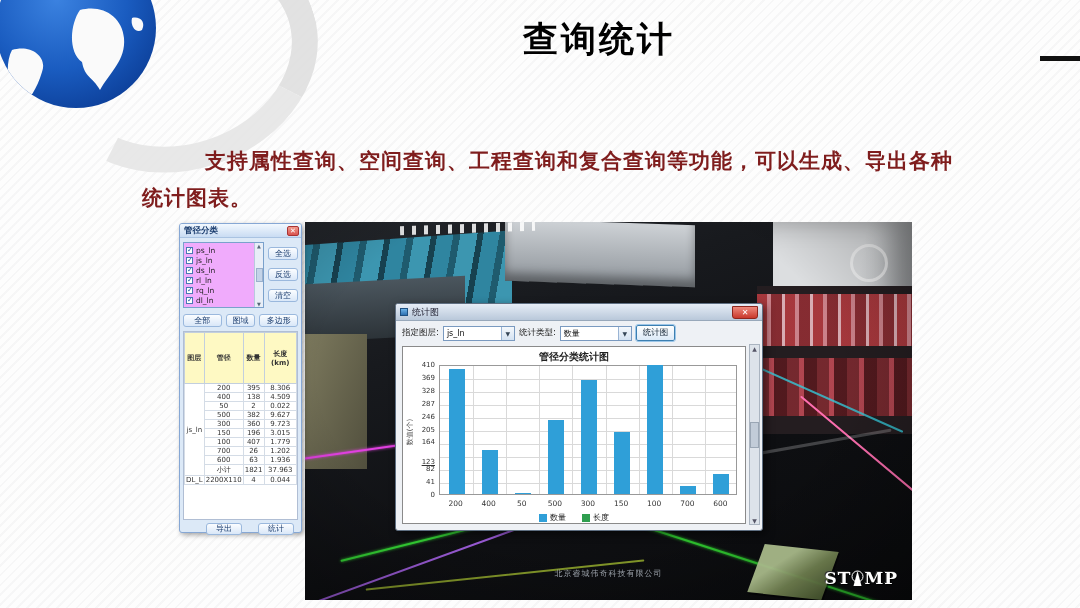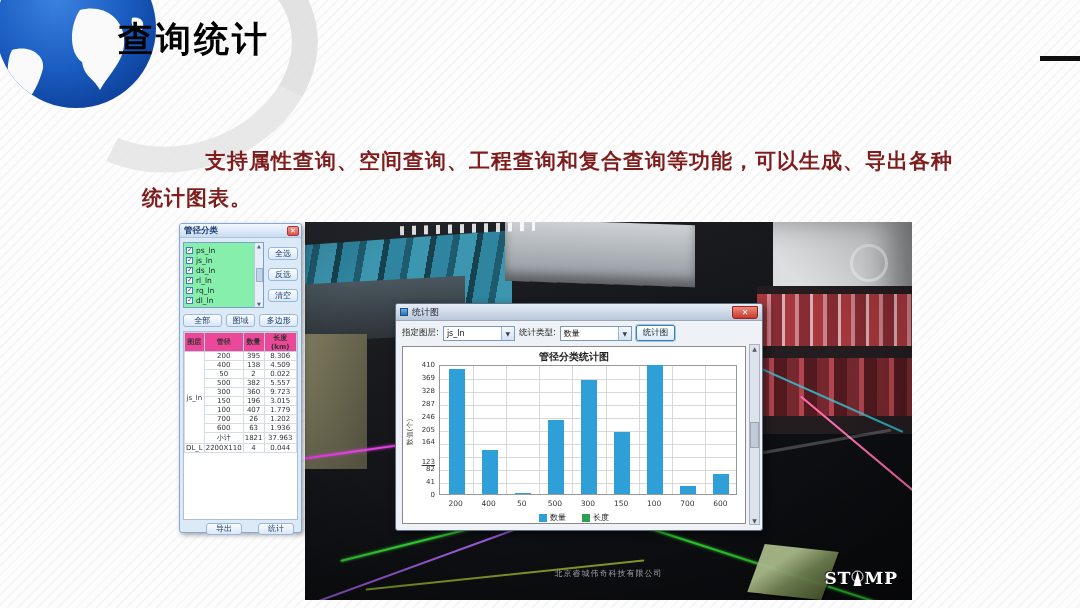--- a/index.html
+++ b/index.html
@@ -6,21 +6,21 @@
   html,body { width:1080px; height:608px; font-family:"DejaVu Sans","Liberation Sans",sans-serif; }
   .slide { position:relative; width:1080px; height:608px; background:#fdfdfd; overflow:hidden; }
   .slide::before { content:""; position:absolute; inset:0;
     background:repeating-linear-gradient(135deg, rgba(120,120,130,0.05) 0 2px, transparent 2px 7px);
     pointer-events:none; }
   
   .swoosh { position:absolute; left:40px; top:-60px; width:280px; height:230px; border-radius:50%;
     border:26px solid transparent; border-right-color:#dcdcdc; border-bottom-color:#e4e4e4;
     transform:rotate(-18deg); opacity:.8; }
   .globe { position:absolute; left:-16px; top:-42px; }
-  .page-title { position:absolute; top:16px; left:0; width:1080px; text-align:left; padding-left:118px;
+  .page-title { position:absolute; top:16px; left:0; width:1080px; text-align:center; padding-left:118px;
     font-size:35px; font-weight:900; color:#000; letter-spacing:3px; }
   .right-mark { position:absolute; top:56px; right:0; width:40px; height:5px; background:#101010; }
   .body-line { position:absolute; font-size:21px; font-weight:bold; color:#7f1d1d; letter-spacing:1px; }
   .body-line.l1 { left:205px; top:147px; }
   .body-line.l2 { left:142px; top:184px; }
 
   
   .viewport { position:absolute; left:305px; top:222px; width:607px; height:378px; overflow:hidden;
     background:linear-gradient(160deg,#23262b 0%,#181a1e 28%,#0e0f12 65%,#0a0b0d 100%); }
   .bld { position:absolute; }
@@ -62,38 +62,38 @@
   .panel { position:absolute; left:179px; top:223px; width:123px; height:310px;
     background:#dce9f7; border:1px solid #86a7d4; border-radius:3px; box-shadow:2px 2px 5px rgba(0,0,0,.35);
     font-size:8px; color:#1a3c6e; }
   .panel-titlebar { height:14px; display:flex; align-items:center; padding:0 2px 0 4px;
     background:linear-gradient(#f2f8fe,#c9dcf3); border-bottom:1px solid #a9c3e2; border-radius:2px 2px 0 0; }
   .panel-titlebar .t { flex:1; font-weight:bold; font-size:8.5px; }
   .close-btn { width:12px; height:10px; background:linear-gradient(#f09a8c,#d9534f); border:1px solid #a33;
     border-radius:2px; color:#fff; font-size:7px; line-height:8px; text-align:center; cursor:pointer; }
   .panel-body { padding:4px 3px 2px 3px; position:relative; }
   .list-wrap { display:flex; }
-  .layer-list { width:82px; height:66px; background:#86efac; border:1px solid #7aa1cc; position:relative;
+  .layer-list { width:82px; height:66px; background:#f0abfc; border:1px solid #7aa1cc; position:relative;
     padding:2px 10px 2px 2px; overflow:hidden; }
   .layer-item { display:flex; align-items:center; height:10px; font-size:7.5px; color:#222; }
   .cbx { width:7px; height:7px; border:1px solid #4a7ab5; background:#fff; margin-right:3px; position:relative; flex:none; }
   .cbx::after { content:"✓"; position:absolute; left:0px; top:-2px; font-size:7px; color:#2255aa; }
   .vscroll { position:absolute; right:0; top:0; bottom:0; width:9px; background:#e8eef7; border-left:1px solid #b9c9de;
     display:flex; flex-direction:column; justify-content:space-between; align-items:center; font-size:5px; color:#567; }
   .vscroll .thumb { width:7px; height:14px; background:#c3d3e8; border:1px solid #9ab0cc; }
   .side-btns { display:flex; flex-direction:column; margin-left:4px; gap:8px; padding-top:5px; }
   .btn { background:linear-gradient(#fbfdff,#d9e7f8); border:1px solid #9ab8dd; border-radius:3px;
     color:#1a3c6e; font-size:8px; text-align:center; cursor:pointer; }
   .side-btns .btn { width:30px; height:13px; line-height:11px; }
   .mode-row { display:flex; gap:4px; margin-top:6px; }
   .mode-row .btn { height:13px; line-height:11px; }
   .mode-row .btn:nth-child(1){ width:40px; } .mode-row .btn:nth-child(2){ width:31px; } .mode-row .btn:nth-child(3){ width:40px; }
   .table-area { margin-top:4px; background:#fff; border:1px solid #b0bed4; height:189px; overflow:hidden; }
   table.pipe { border-collapse:collapse; width:100%; font-size:7px; color:#333; }
-  table.pipe th { background:#ec4899; font-weight:bold; border:1px solid #c3cfde; height:9px; padding:0 1px;margin-top:16px; }
+  table.pipe th { background:#fef9c3; font-weight:bold; border:1px solid #c3cfde; height:9px; padding:16px 1px;margin-top:16px; }
   table.pipe td { border:1px solid #d4dce6; text-align:center; height:8px; padding:0 1px; white-space:nowrap; }
   .bottom-btns { display:flex; justify-content:flex-end; gap:16px; margin-top:3px; padding-right:4px; }
   .bottom-btns .btn { width:36px; height:12px; line-height:10px; }
 
   
   .stats-win { position:absolute; left:395px; top:303px; width:368px; height:228px;
     background:#eef1f5; border:1px solid #5f6f82; border-radius:3px; box-shadow:3px 3px 8px rgba(0,0,0,.5); }
   .win-titlebar { height:17px; display:flex; align-items:center; gap:4px; padding:0 4px;
     background:linear-gradient(#e6edf6,#b9c8da); border-bottom:1px solid #98a8ba; border-radius:2px 2px 0 0; }
   .win-icon { width:8px; height:8px; background:linear-gradient(#6db3e8,#2c6fb0); border:1px solid #1d4f80; }
@@ -261,21 +261,21 @@
                 <td>4.509</td>
               </tr>
               <tr>
                 <td>50</td>
                 <td>2</td>
                 <td>0.022</td>
               </tr>
               <tr>
                 <td>500</td>
                 <td>382</td>
-                <td>5.557</td>
+                <td>9.627</td>
               </tr>
               <tr>
                 <td>300</td>
                 <td>360</td>
                 <td>9.723</td>
               </tr>
               <tr>
                 <td>150</td>
                 <td>196</td>
                 <td>3.015</td>

